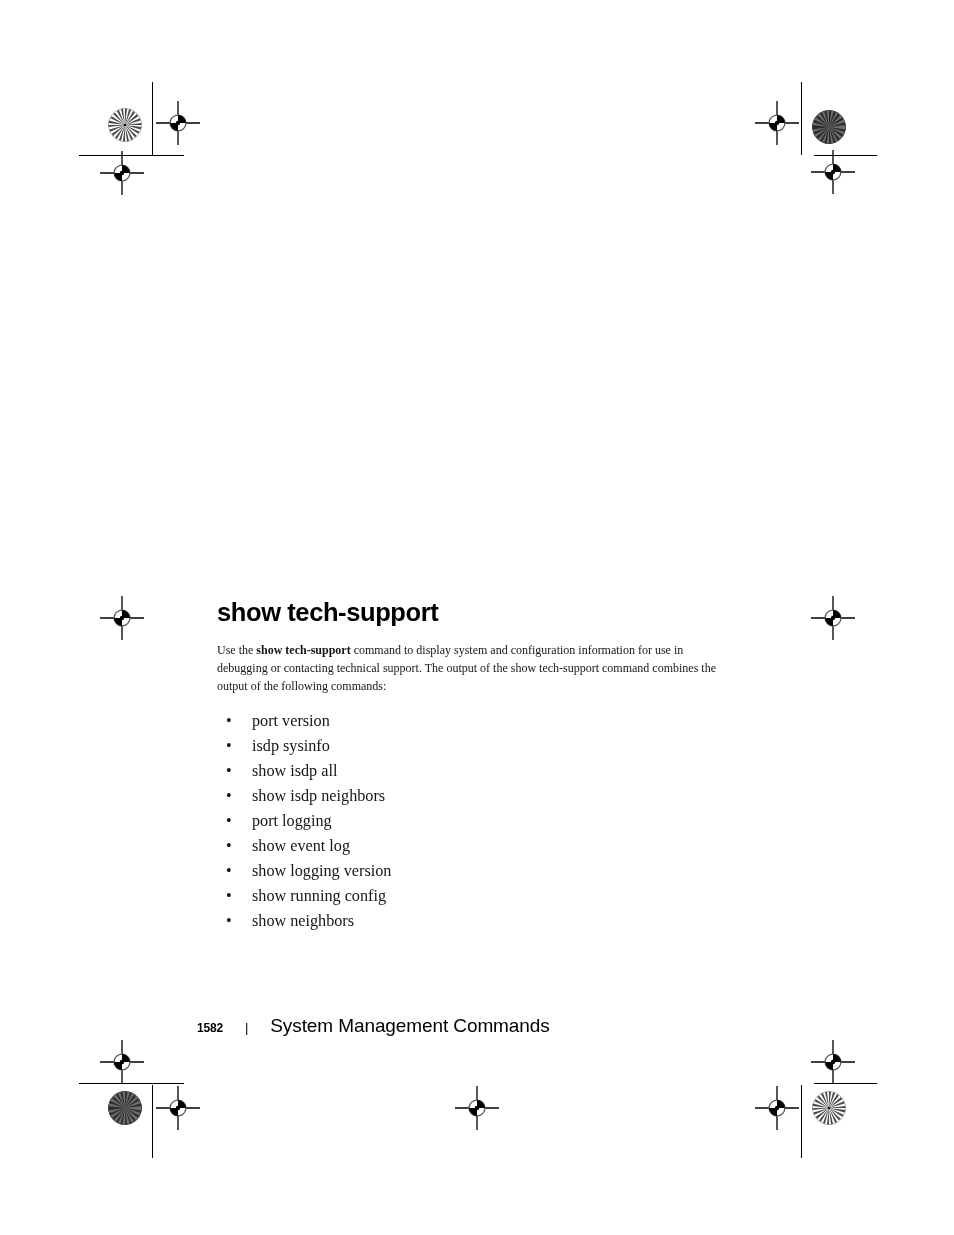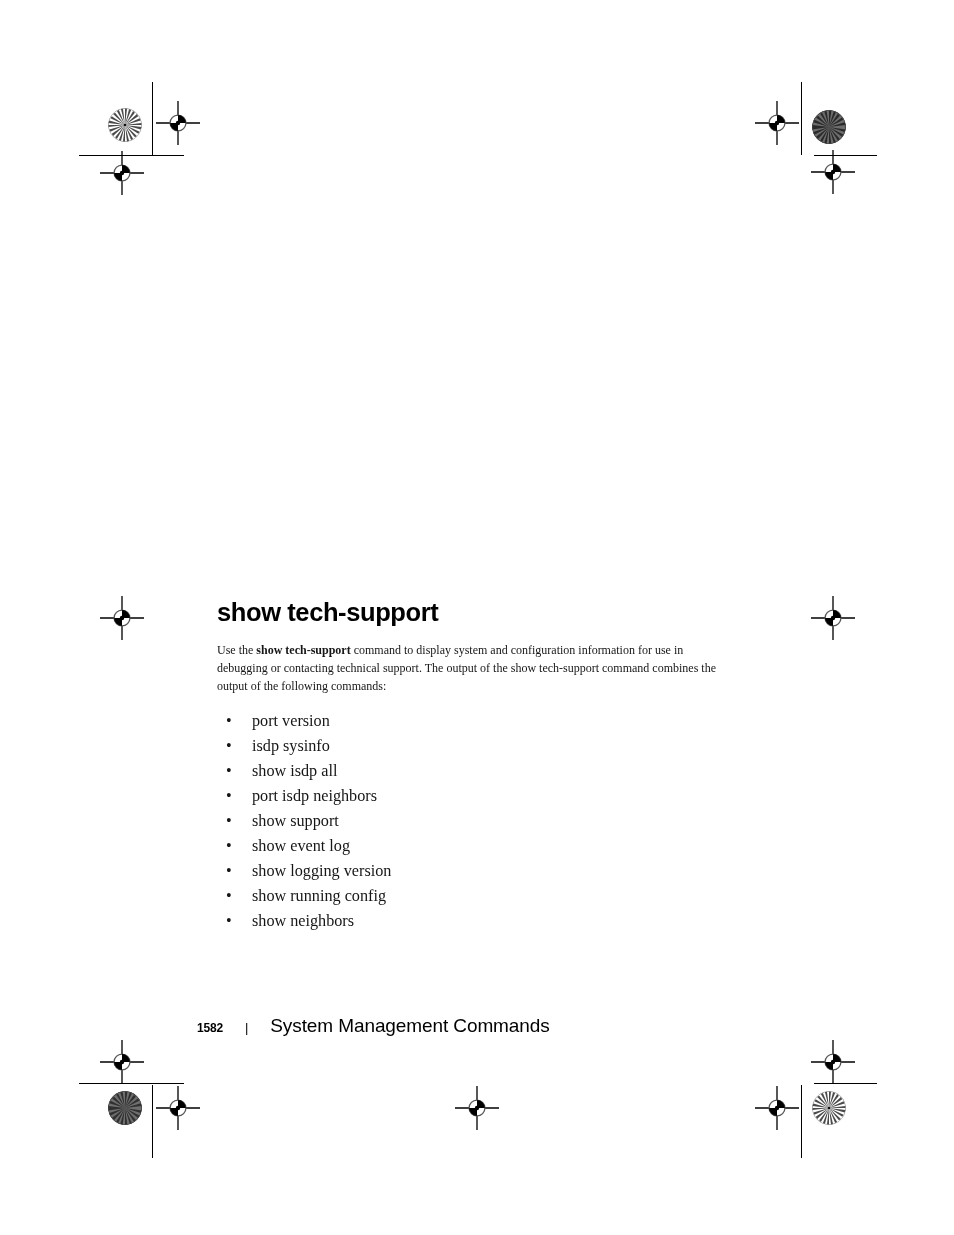--- a/index.html
+++ b/index.html
@@ -384,25 +384,25 @@
     <li>
       <span class="dot">•</span>
       <span>isdp sysinfo</span>
     </li>
     <li>
       <span class="dot">•</span>
       <span>show isdp all</span>
     </li>
     <li>
       <span class="dot">•</span>
-      <span>port isdp neighbors</span>
-    </li>
-    <li>
-      <span class="dot">•</span>
-      <span>show support</span>
+      <span>show isdp neighbors</span>
+    </li>
+    <li>
+      <span class="dot">•</span>
+      <span>port logging</span>
     </li>
     <li>
       <span class="dot">•</span>
       <span>show event log</span>
     </li>
     <li>
       <span class="dot">•</span>
       <span>show logging version</span>
     </li>
     <li>

